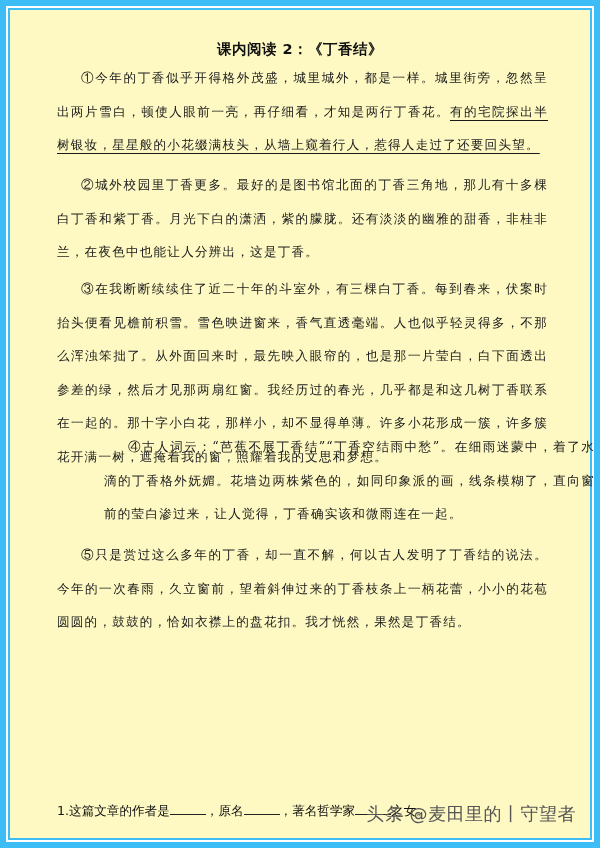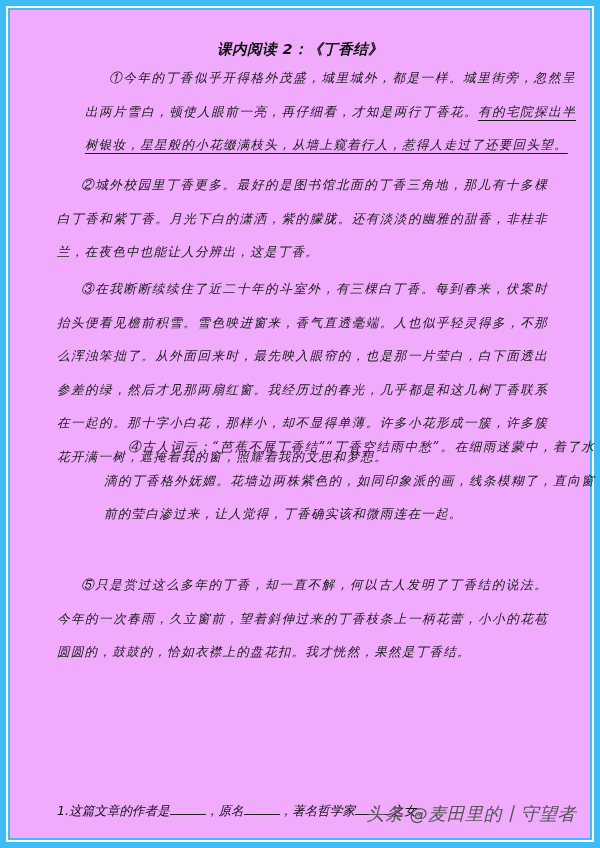--- a/index.html
+++ b/index.html
@@ -13,22 +13,21 @@
     .frame-inner-line {
       position: absolute; left: 6px; top: 6px; right: 6px; bottom: 6px;
       background: #ffffff;
     }
     .frame-blue-line {
       position: absolute; left: 8px; top: 8px; right: 8px; bottom: 8px;
       background: #3cbdf6;
     }
     .page {
       position: absolute; left: 10px; top: 10px; right: 10px; bottom: 10px;
-      background: #f0abfc;
-      font-style: italic;
+      background: #fef9c3;
     }
     .title {
       position: absolute; left: 0; right: 0; top: 30px;
       text-align: center;
       font-family: "DejaVu Sans", "Liberation Sans", sans-serif;
       font-weight: bold; font-size: 14.5px; color: #111;
       letter-spacing: 0.5px;
     }
     .para {
       position: absolute; left: 47px; width: 491px;
@@ -56,29 +55,29 @@
 </head>
 <body>
 
 <div class="frame-inner-line"></div>
 <div class="frame-blue-line"></div>
 
 <div class="page">
 
   <div class="title">课内阅读 2：《丁香结》</div>
 
-  <div class="para" style="top:51px;margin-left:28px;"><span>①今年的丁香似乎开得格外茂盛，城里城外，都是一样。城里街旁，忽然呈出两片雪白，顿使人眼前一亮，再仔细看，才知是两行丁香花。</span><span class="ul">有的宅院探出半树银妆，星星般的小花缀满枝头，从墙上窥着行人，惹得人走过了还要回头望。</span></div>
+  <div class="para" style="top:51px;"><span>①今年的丁香似乎开得格外茂盛，城里城外，都是一样。城里街旁，忽然呈出两片雪白，顿使人眼前一亮，再仔细看，才知是两行丁香花。</span><span class="ul">有的宅院探出半树银妆，星星般的小花缀满枝头，从墙上窥着行人，惹得人走过了还要回头望。</span></div>
 
   <div class="para" style="top:262px;">③在我断断续续住了近二十年的斗室外，有三棵白丁香。每到春来，伏案时抬头便看见檐前积雪。雪色映进窗来，香气直透毫端。人也似乎轻灵得多，不那么浑浊笨拙了。从外面回来时，最先映入眼帘的，也是那一片莹白，白下面透出参差的绿，然后才见那两扇红窗。我经历过的春光，几乎都是和这几树丁香联系在一起的。那十字小白花，那样小，却不显得单薄。许多小花形成一簇，许多簇花开满一树，遮掩着我的窗，照耀着我的文思和梦想。</div>
 
   <div class="para" style="top:158px;">②城外校园里丁香更多。最好的是图书馆北面的丁香三角地，那儿有十多棵白丁香和紫丁香。月光下白的潇洒，紫的朦胧。还有淡淡的幽雅的甜香，非桂非兰，在夜色中也能让人分辨出，这是丁香。</div>
 
   <div class="para" style="top:420px;margin-left:47px;">④古人词云：“芭蕉不展丁香结”“丁香空结雨中愁”。在细雨迷蒙中，着了水滴的丁香格外妩媚。花墙边两株紫色的，如同印象派的画，线条模糊了，直向窗前的莹白渗过来，让人觉得，丁香确实该和微雨连在一起。</div>
 
-  <div class="para" style="top:558px;">⑤只是赏过这么多年的丁香，却一直不解，何以古人发明了丁香结的说法。今年的一次春雨，久立窗前，望着斜伸过来的丁香枝条上一柄花蕾，小小的花苞圆圆的，鼓鼓的，恰如衣襟上的盘花扣。我才恍然，果然是丁香结。</div>
+  <div class="para" style="top:528px;">⑤只是赏过这么多年的丁香，却一直不解，何以古人发明了丁香结的说法。今年的一次春雨，久立窗前，望着斜伸过来的丁香枝条上一柄花蕾，小小的花苞圆圆的，鼓鼓的，恰如衣襟上的盘花扣。我才恍然，果然是丁香结。</div>
 
 
   <div class="q" style="top:792px;">
     <span>1.</span><span>这篇文章的作者是</span><span class="blank"></span><span>，原名</span><span class="blank"></span><span>，著名哲学家</span><span class="blank"></span><span>之女。</span>
   </div>
 
 
   <div class="watermark">头条 @麦田里的丨守望者</div>
 </div>
 

